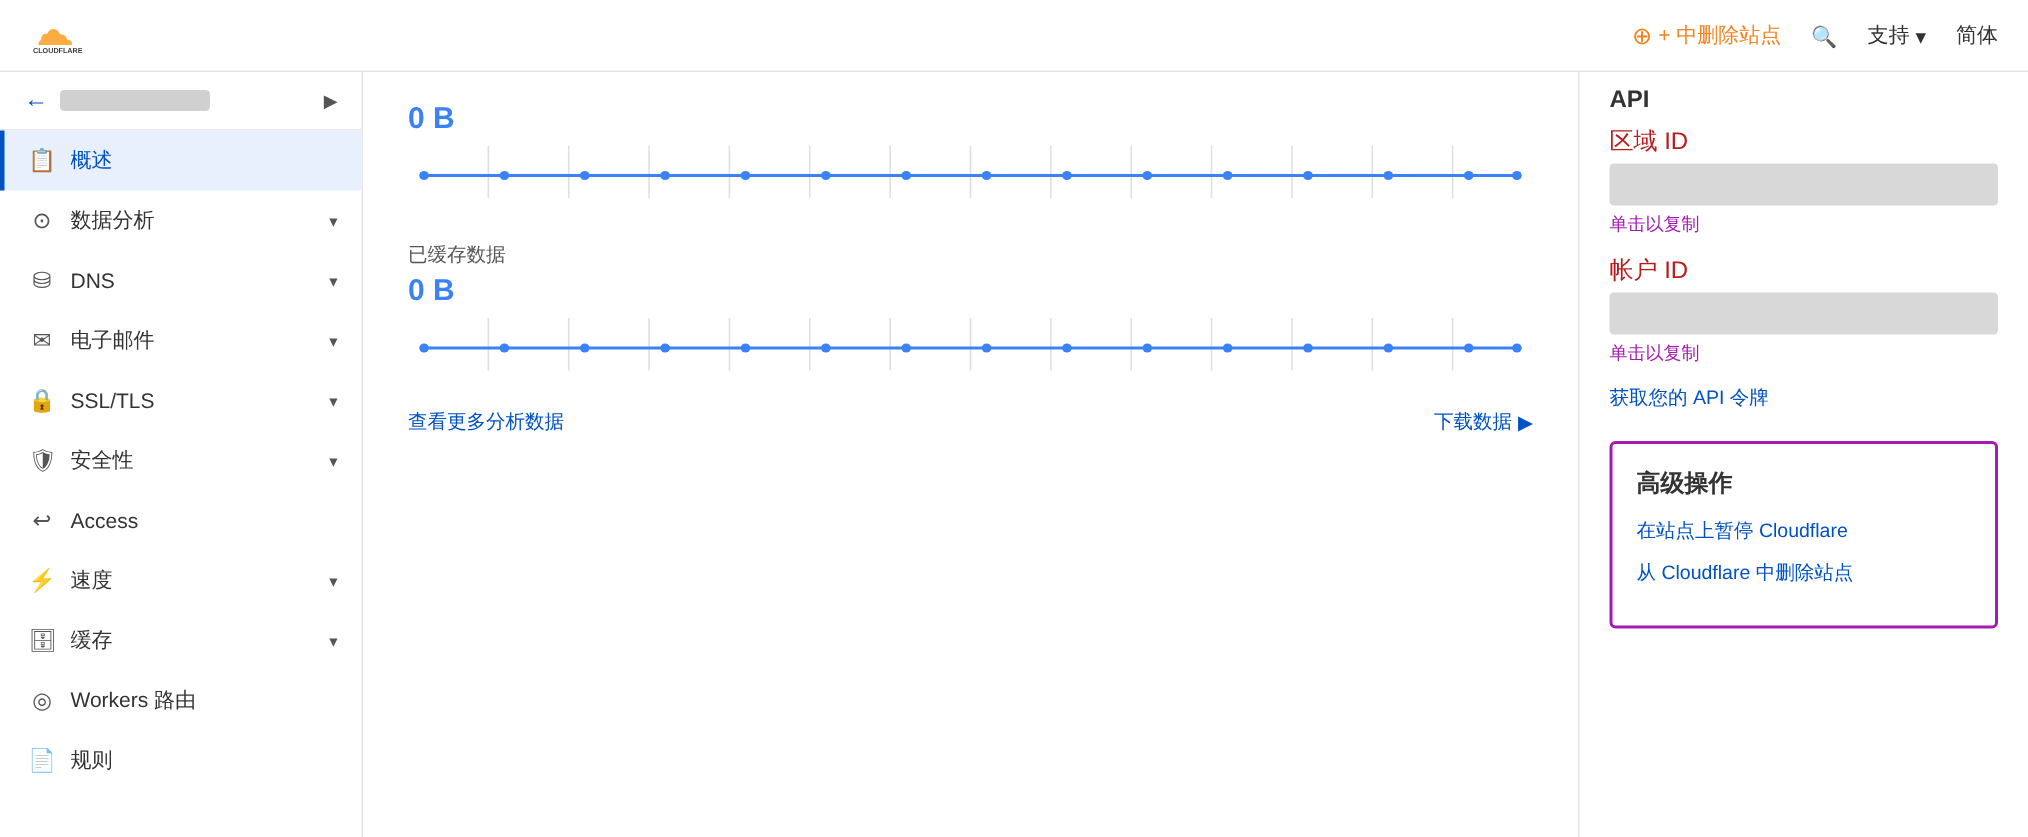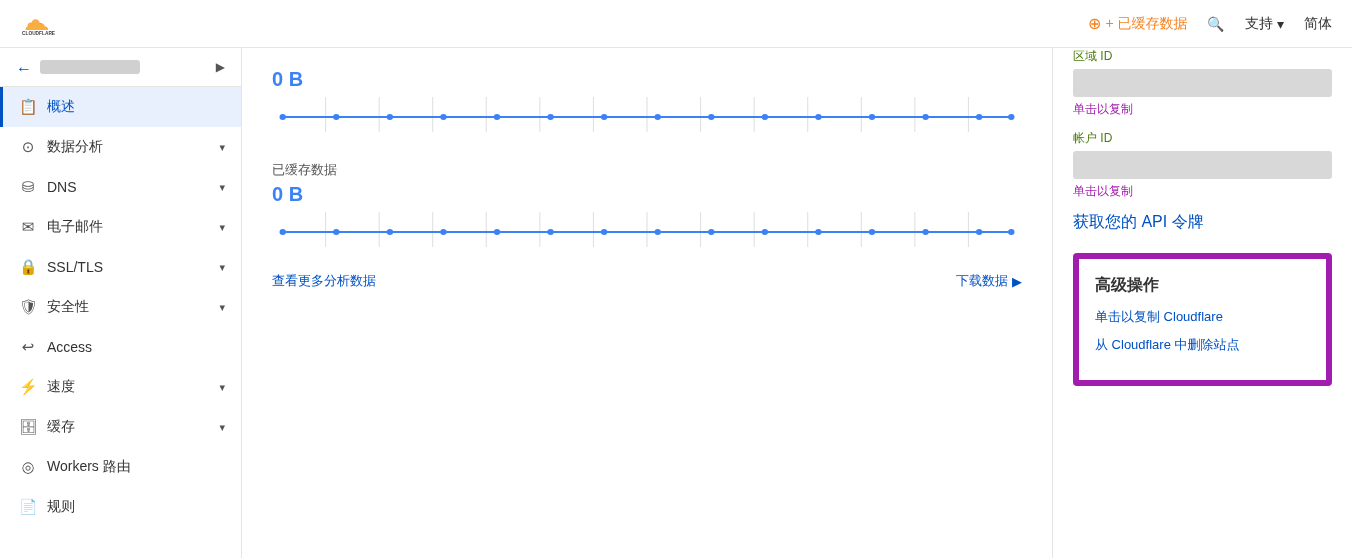--- a/index.html
+++ b/index.html
@@ -70,28 +70,28 @@
     .chart-link { color: #0051c3; text-decoration: none; font-size: 13px; cursor: pointer; text-align: right; }
     .download-link { display: flex; align-items: center; gap: 4px; color: #0051c3; text-decoration: none; font-size: 13px; cursor: pointer; justify-content: flex-end; }
     
     
     .right-panel {
       width: 300px; flex-shrink: 0; padding: 0 20px 20px 20px;
       border-left: 1px solid #e5e5e5; overflow-y: auto;
     }
     .right-section { margin-bottom: 20px; }
     .right-section-title { font-size: 16px; font-weight: bold; color: #333; margin-bottom: 8px; padding-top: 10px; }
-    .right-section-label { font-size: 12px; color: #4d7c0f; margin-bottom: 4px; }
+    .right-section-label { font-size: 16px; color: #b91c1c; margin-bottom: 4px; }
     .right-placeholder { width: 100%; height: 28px; background: #d8d8d8; border-radius: 3px; margin-bottom: 4px; }
     .right-copy-label { font-size: 12px; color: #a21caf; margin-bottom: 12px; cursor: pointer; }
-    .right-link { display: block; color: #0051c3; text-decoration: none; font-size: 16px; margin-bottom: 8px; cursor: pointer; }
+    .right-link { display: block; color: #0051c3; text-decoration: none; font-size: 13px; margin-bottom: 8px; cursor: pointer; }
     
     
     .advanced-ops-box {
-      border: 6px solid #a21caf; border-radius: 4px; padding: 16px;
+      border: 2px solid #a21caf; border-radius: 4px; padding: 16px;
       margin-top: 10px;
     }
     .advanced-ops-title { font-size: 16px; font-weight: bold; color: #333; margin-bottom: 12px; }
     .advanced-ops-link { display: block; color: #0051c3; text-decoration: none; font-size: 13px; margin-bottom: 10px; cursor: pointer; }
   </style>
 </head>
 <body>
 
 <div class="app-container">
 
@@ -104,21 +104,21 @@
             <path d="M63.5 44.5c0.8-2.8 0.5-5.4-0.8-7.3-1.2-1.8-3.2-2.9-5.5-3.1l-0.4 0c-0.2-4-3.5-7.2-7.6-7.2-1.9 0-3.6 0.7-5 1.9-1.1-2.5-3.6-4.2-6.5-4.2-3.9 0-7.1 3.1-7.1 7v0.3c-0.2 0-0.4-0.1-0.6-0.1-3.1 0-5.6 2.5-5.6 5.6 0 0.2 0 0.4 0 0.6l0.1 0.4h37.9l0.5-0.1 0.6-3.8z" fill="#f6821f"></path>
             <path d="M70 44.5l0.1-0.5c0-0.2 0.1-0.5 0.1-0.7 0-3.9-3.2-7.1-7.1-7.1-0.5 0-1 0.1-1.5 0.2 0-0.2 0-0.3 0-0.5 0-4.4-3.6-8-8-8-1.6 0-3.1 0.5-4.3 1.3 0-0.2 0-0.4 0-0.6 0-5.7-4.6-10.3-10.3-10.3-4.9 0-9 3.5-10.1 8.1-0.7-0.2-1.4-0.3-2.2-0.3-4.4 0-8 3.6-8 8 0 0.8 0.1 1.5 0.3 2.2-2.9 1.1-5 3.9-5 7.2 0 0.3 0 0.6 0.1 0.9l0.1 0.4h55.3l0.5-0.3z" fill="#fbad41"></path>
           </g>
           <text x="5" y="58" font-size="12" fill="#404040" font-weight="bold" font-family="Arial">CLOUDFLARE</text>
         </svg>
       </div>
     </div>
     <div class="top-nav-right">
       <button class="top-nav-btn add-site">
         <span class="plus-icon">⊕</span>
-        <span>+ 已缓存数据</span>
+        <span>+ 中删除站点</span>
       </button>
       <button class="top-nav-btn">
         <span>🔍</span>
       </button>
       <button class="top-nav-btn">
         <span>支持</span>
         <span>▾</span>
       </button>
       <button class="top-nav-btn">
         <span>简体</span>
@@ -273,32 +273,33 @@
         <a class="download-link">
           <span>下载数据</span>
           <span>▶</span>
         </a>
       </div>
     </main>
 
     <div class="right-panel">
 
       <div class="right-section">
+        <div class="right-section-title">API</div>
 
         <div class="right-section-label">区域 ID</div>
         <div class="right-placeholder"></div>
         <div class="right-copy-label">单击以复制</div>
 
         <div class="right-section-label">帐户 ID</div>
         <div class="right-placeholder"></div>
         <div class="right-copy-label">单击以复制</div>
 
         <a class="right-link">获取您的 API 令牌</a>
       </div>
 
       <div class="advanced-ops-box">
         <div class="advanced-ops-title">高级操作</div>
-        <a class="advanced-ops-link">单击以复制 Cloudflare</a>
+        <a class="advanced-ops-link">在站点上暂停 Cloudflare</a>
         <a class="advanced-ops-link">从 Cloudflare 中删除站点</a>
       </div>
     </div>
   </div>
 </div>
 
 </body></html>

